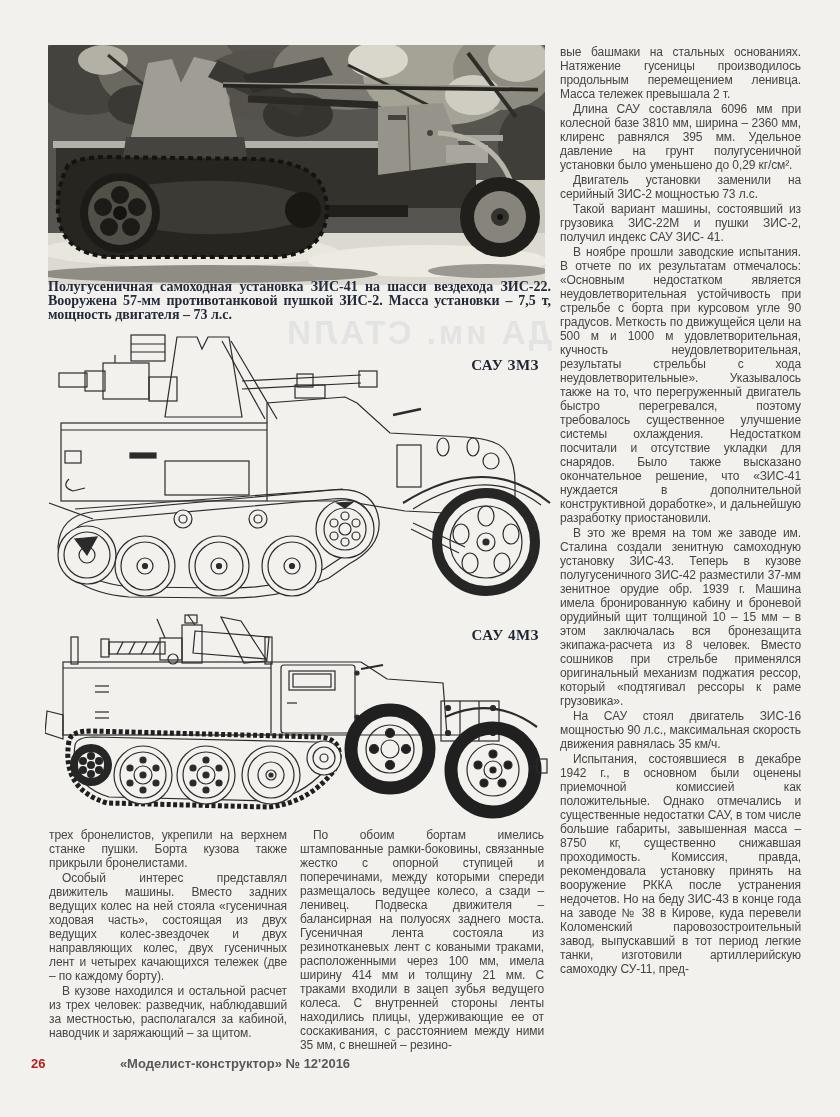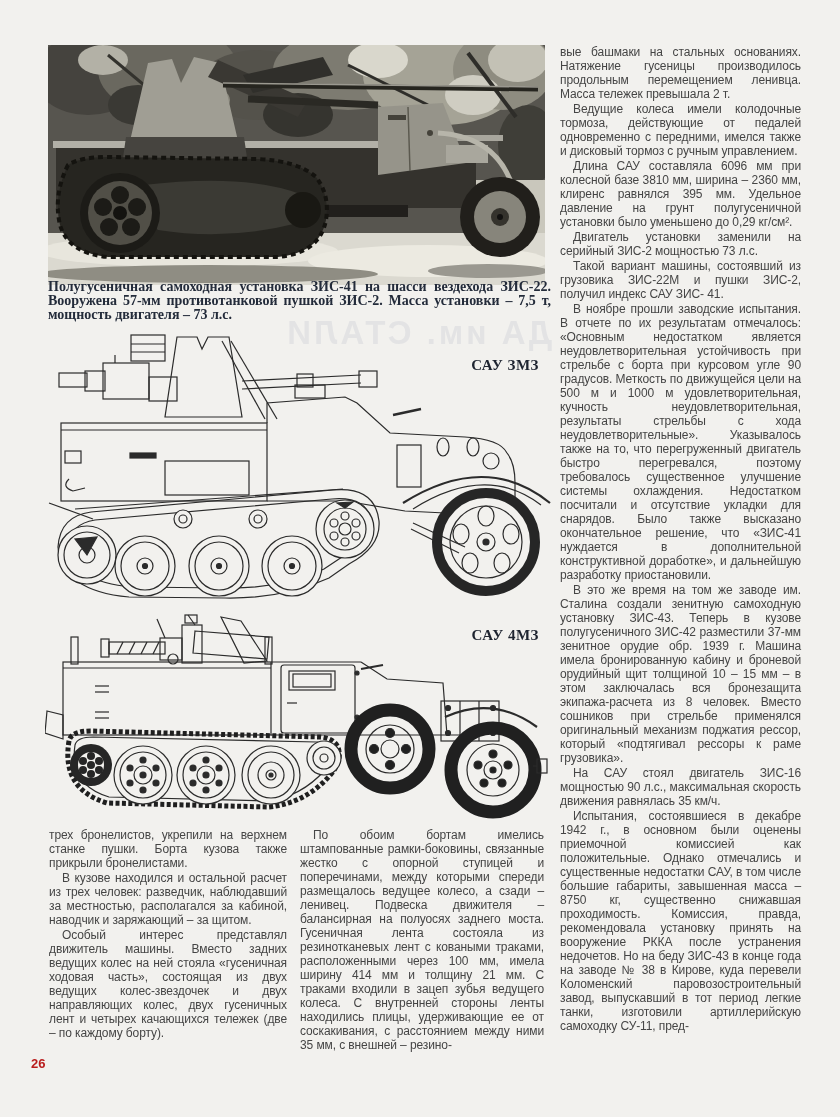--- a/index.html
+++ b/index.html
@@ -349,35 +349,35 @@
           <rect x="492" y="146" width="10" height="14"></rect>
           <line x1="488" y1="153" x2="492" y2="153"></line>
         </g>
       </g>
     </svg>
     <div class="dlabel">САУ 4МЗ</div>
   </div>
 
   <div class="col col-right">
     <p class="cont">вые башмаки на стальных основаниях. Натяжение гусеницы производилось продольным перемещением ленивца. Масса тележек превышала 2 т.</p>
-    <p>Ведущие колеса имели колодочные тормоза, действующие от педалей одновременно с передними, имелся также и дисковый тормоз с ручным управлением.</p>
     <p>Длина САУ составляла 6096 мм при колесной базе 3810 мм, ширина – 2360 мм, клиренс равнялся 395 мм. Удельное давление на грунт полугусеничной установки было уменьшено до 0,29 кг/см².</p>
     <p>Двигатель установки заменили на серийный ЗИС-2 мощностью 73 л.с.</p>
     <p>Такой вариант машины, состоявший из грузовика ЗИС-22М и пушки ЗИС-2, получил индекс САУ ЗИС- 41.</p>
     <p>В ноябре прошли заводские испытания. В отчете по их результатам отмечалось: «Основным недостатком является неудовлетворительная устойчивость при стрельбе с борта при курсовом угле 90 градусов. Меткость по движущейся цели на 500 м и 1000 м удовлетворительная, кучность неудовлетворительная, результаты стрельбы с хода неудовлетворительные». Указывалось также на то, что перегруженный двигатель быстро перегревался, поэтому требовалось существенное улучшение системы охлаждения. Недостатком посчитали и отсутствие укладки для снарядов. Было также высказано окончательное решение, что «ЗИС-41 нуждается в дополнительной конструктивной доработке», и дальнейшую разработку приостановили.</p>
     <p>В это же время на том же заводе им. Сталина создали зенитную самоходную установку ЗИС-43. Теперь в кузове полугусеничного ЗИС-42 разместили 37-мм зенитное орудие обр. 1939 г. Машина имела бронированную кабину и броневой орудийный щит толщиной 10 – 15 мм – в этом заключалась вся бронезащита экипажа-расчета из 8 человек. Вместо сошников при стрельбе применялся оригинальный механизм поджатия рессор, который «подтягивал рессоры к раме грузовика».</p>
     <p>На САУ стоял двигатель ЗИС-16 мощностью 90 л.с., максимальная скорость движения равнялась 35 км/ч.</p>
     <p>Испытания, состоявшиеся в декабре 1942 г., в основном были оценены приемочной комиссией как положительные. Однако отмечались и существенные недостатки САУ, в том числе большие габариты, завышенная масса – 8750 кг, существенно снижавшая проходимость. Комиссия, правда, рекомендовала установку принять на вооружение РККА после устранения недочетов. Но на беду ЗИС-43 в конце года на заводе № 38 в Кирове, куда перевели Коломенский паровозостроительный завод, выпускавший в тот период легкие танки, изготовили артиллерийскую самоходку СУ-11, пред-</p>
   </div>
 
   <div class="col col-bl">
     <p class="cont">трех бронелистов, укрепили на верхнем станке пушки. Борта кузова также прикрыли бронелистами.</p>
+    <p>Особый интерес представлял движитель машины. Вместо задних ведущих колес на ней стояла «гусеничная ходовая часть», состоящая из двух ведущих колес-звездочек и двух направляющих колес, двух гусеничных лент и четырех качающихся тележек (две – по каждому борту).</p>
     <p>В кузове находился и остальной расчет из трех человек: разведчик, наблюдавший за местностью, располагался за кабиной, наводчик и заряжающий – за щитом.</p>
-    <p>Особый интерес представлял движитель машины. Вместо задних ведущих колес на ней стояла «гусеничная ходовая часть», состоящая из двух ведущих колес-звездочек и двух направляющих колес, двух гусеничных лент и четырех качающихся тележек (две – по каждому борту).</p>
   </div>
 
   <div class="col col-bm">
     <p>По обоим бортам имелись штампованные рамки-боковины, связанные жестко с опорной ступицей и поперечинами, между которыми спереди размещалось ведущее колесо, а сзади – ленивец. Подвеска движителя – балансирная на полуосях заднего моста. Гусеничная лента состояла из резинотканевых лент с коваными траками, расположенными через 100 мм, имела ширину 414 мм и толщину 21 мм. С траками входили в зацеп зубья ведущего колеса. С внутренней стороны ленты находились плицы, удерживающие ее от соскакивания, с расстоянием между ними 35 мм, с внешней – резино-</p>
   </div>
 
   <div class="pagenum">26</div>
+  <div class="journal">«Моделист-конструктор» № 12'2016</div>
 
 </div>
 
 </body></html>

